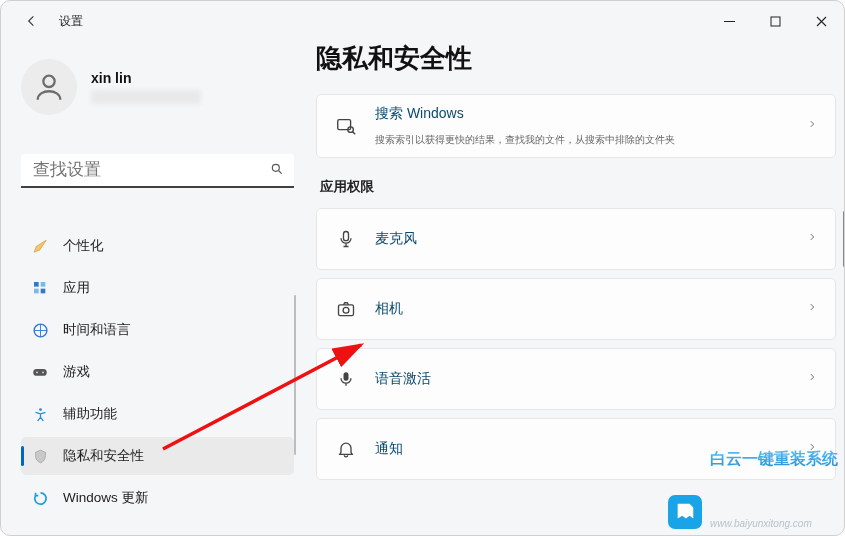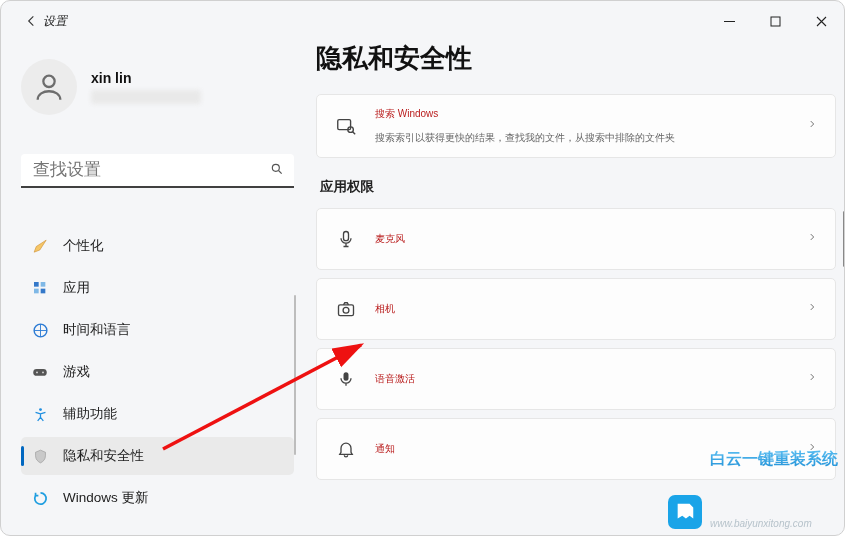--- a/index.html
+++ b/index.html
@@ -1,19 +1,19 @@
 <!DOCTYPE html>
 <html><head>
 <meta charset="utf-8">
 <style>
   * { box-sizing: border-box; margin: 0; padding: 0; font-family: "Segoe UI", "Microsoft YaHei", sans-serif; }
   body { background: #fff; width: 845px; height: 536px; overflow: hidden; position: relative; }
   .window { width: 845px; height: 536px; border: 1px solid #d0d0d0; border-radius: 10px; background: #f5f6f8; position: relative; overflow: hidden; }
   .titlebar { height: 40px; display: flex; align-items: center; justify-content: space-between; padding: 0 0 0 20px; }
-  .titlebar-left { display: flex; align-items: center; gap: 0; font-style: italic; }
+  .titlebar-left { display: flex; align-items: center; gap: 16px; }
   .back-btn { width: 22px; height: 22px; display: flex; align-items: center; justify-content: center; color: #333; }
   .title-text { font-size: 12px; color: #222; }
   .win-controls { display: flex; }
   .win-btn { width: 46px; height: 40px; display: flex; align-items: center; justify-content: center; color: #222; }
   .win-btn svg { width: 11px; height: 11px; }
   .body-area { display: flex; height: calc(100% - 40px); }
   .sidebar { width: 305px; padding: 18px 12px 10px 20px; display: flex; flex-direction: column; gap: 17px; }
   .profile { display: flex; align-items: center; gap: 14px; margin-bottom: 22px; }
   .avatar { width: 56px; height: 56px; border-radius: 50%; background: #ececec; display: flex; align-items: center; justify-content: center; color: #6d6d6d; }
   .avatar svg { width: 34px; height: 34px; }
@@ -28,21 +28,21 @@
   .nav li { display: flex; align-items: center; height: 38px; border-radius: 5px; padding: 0 10px; font-size: 13.5px; color: #222; gap: 14px; margin-bottom: 4px; position: relative; }
   .nav li .nicon { width: 18px; height: 18px; display: flex; align-items: center; justify-content: center; }
   .nav li.active { background: #eaeaea; }
   .nav li.active::before { content: ""; position: absolute; left: 0; top: 9px; bottom: 9px; width: 3px; background: #0067c0; border-radius: 3px; }
   .main { flex: 1; padding: 0 8px 0 10px; position: relative; }
   .page-title { font-size: 26px; font-weight: 600; color: #111; margin: 0 0 18px 0; }
   .card { background: #fdfdfd; border: 1px solid #e6e6e6; border-radius: 5px; height: 62px; display: flex; align-items: center; padding: 0 18px; margin-bottom: 8px; }
   .card.withdesc { height: 64px; margin-bottom: 20px; }
   .card .cicon { width: 22px; height: 22px; color: #444; display: flex; align-items: center; justify-content: center; }
   .card .clabel-wrap { margin-left: 18px; flex: 1; }
-  .card .clabel { font-size: 10px; color: #b91c1c; }
+  .card .clabel { font-size: 14px; color: #0c4a6e; }
   .card .cdesc { font-size: 10px; color: #666; margin-top: 10px; }
   .card .chev { color: #555; }
   .section-h { font-size: 13.5px; font-weight: 600; color: #222; margin: 6px 0 12px 4px; }
   .content-scroll-ind { position: absolute; right: -2px; top: 170px; width: 3px; height: 56px; background: #888; border-radius: 3px; }
   .arrow-annot { position: absolute; pointer-events: none; }
   .watermark { position: absolute; right: 6px; bottom: 6px; display: flex; align-items: flex-end; gap: 8px; }
   .wm-ico { width: 34px; height: 34px; border-radius: 7px; background: #1aa4e8; display: flex; align-items: center; justify-content: center; color: #fff; }
   .wm-text-cn { font-size: 16px; font-weight: 700; background: linear-gradient(#5bbff2,#1f8fd6); -webkit-background-clip: text; background-clip: text; color: transparent; }
   .wm-text-en { font-size: 10px; color: #b7c3cb; font-style: italic; margin-top: 48px; }
 </style>

